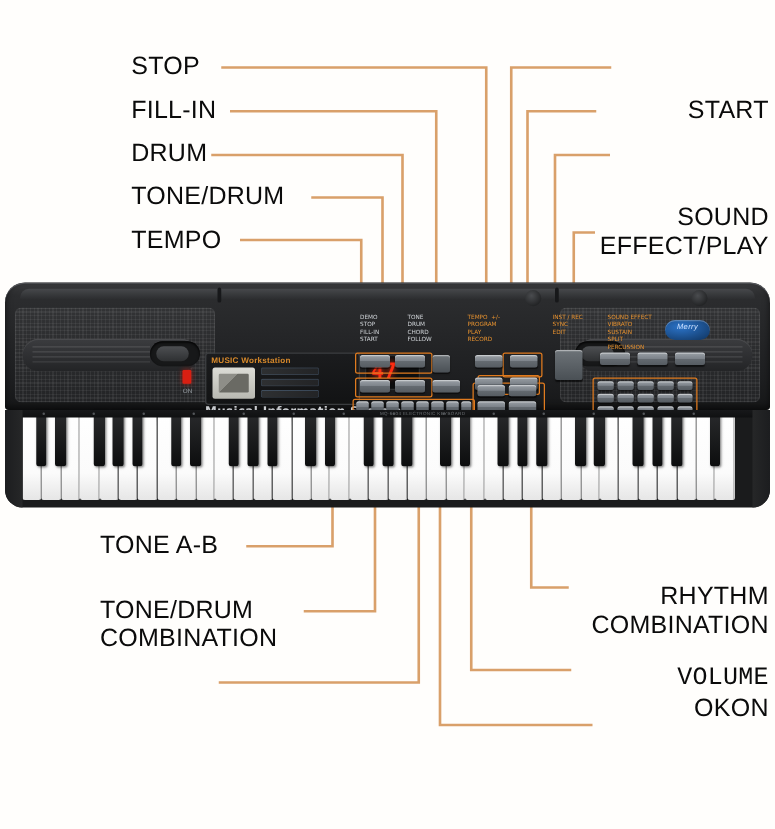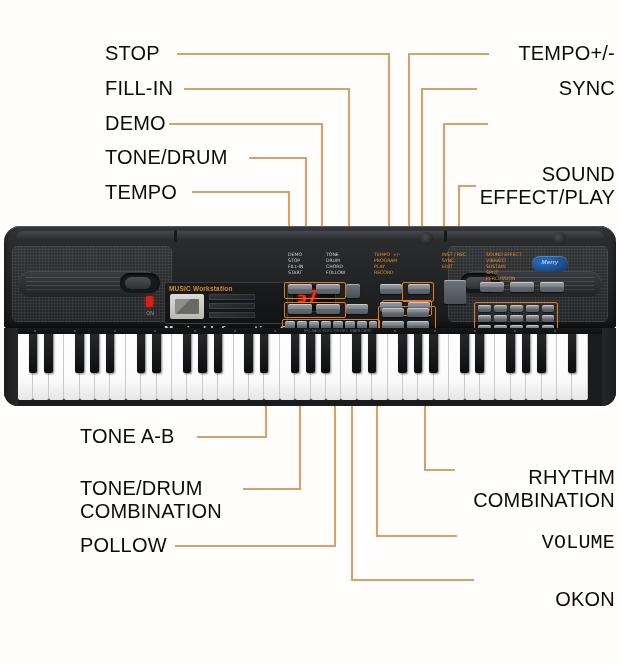--- a/index.html
+++ b/index.html
@@ -148,38 +148,36 @@
       <path d="M175,546 H335 V322"></path>
 
       <path d="M455,470 H425 V322"></path>
       <path d="M457,536 H377 V322"></path>
       <path d="M474,580 H352 V322"></path>
     </g>
   </svg>
 
   <div class="label" style="left:105px;top:42px;">STOP</div>
   <div class="label" style="left:105px;top:77px;">FILL-IN</div>
-  <div class="label" style="left:105px;top:112px;">DEMO</div>
+  <div class="label" style="left:105px;top:112px;">DRUM</div>
   <div class="label" style="left:105px;top:146px;">TONE/DRUM</div>
   <div class="label" style="left:105px;top:181px;">TEMPO</div>
 
-  <div class="label r" style="right:5px;top:42px;">TEMPO+/-</div>
-  <div class="label r" style="right:5px;top:77px;">SYNC</div>
+  <div class="label r" style="right:5px;top:77px;">START</div>
   <div class="label r two" style="right:5px;top:163px;">SOUND
 EFFECT/PLAY</div>
 
   <div class="label" style="left:80px;top:425px;">TONE A-B</div>
   <div class="label two" style="left:80px;top:477px;">TONE/DRUM
 COMBINATION</div>
-  <div class="label" style="left:80px;top:534px;">POLLOW</div>
 
   <div class="label r two" style="right:5px;top:466px;">RHYTHM
 COMBINATION</div>
   <div class="label r" style="right:5px;top:532px;font-family:Liberation Mono, monospace;">VOLUME</div>
-  <div class="label r" style="right:5px;top:588px;">OKON</div>
+  <div class="label r" style="right:5px;top:556px;">OKON</div>
 
   <div id="kbd">
     <div class="topcase"></div>
     <div class="topridge"></div>
     <div class="ridgesplit" style="left:170px;"></div>
     <div class="ridgesplit" style="left:440px;"></div>
 
     <div class="spk spkL">
       <div class="spkbar" style="left:6px;top:25px;width:140px;">
           <i></i>
@@ -210,21 +208,21 @@
     <div class="infobox">
       <div class="infohdr">MUSIC Workstation</div>
       <div class="infoscreen"></div>
       <div class="inforows">
         <div class="inforow"></div>
         <div class="inforow"></div>
         <div class="inforow"></div>
       </div>
     </div>
     <div class="led">
-      <b style="left:4px;">57</b>
+      <b style="left:4px;">47</b>
     </div>
     <div class="mis">Musical Information System</div>
 
     <div class="silk" style="left:284px;top:26px;">DEMO
 STOP
 FILL-IN
 START</div>
     <div class="silk" style="left:322px;top:26px;">TONE
 DRUM
 CHORD

